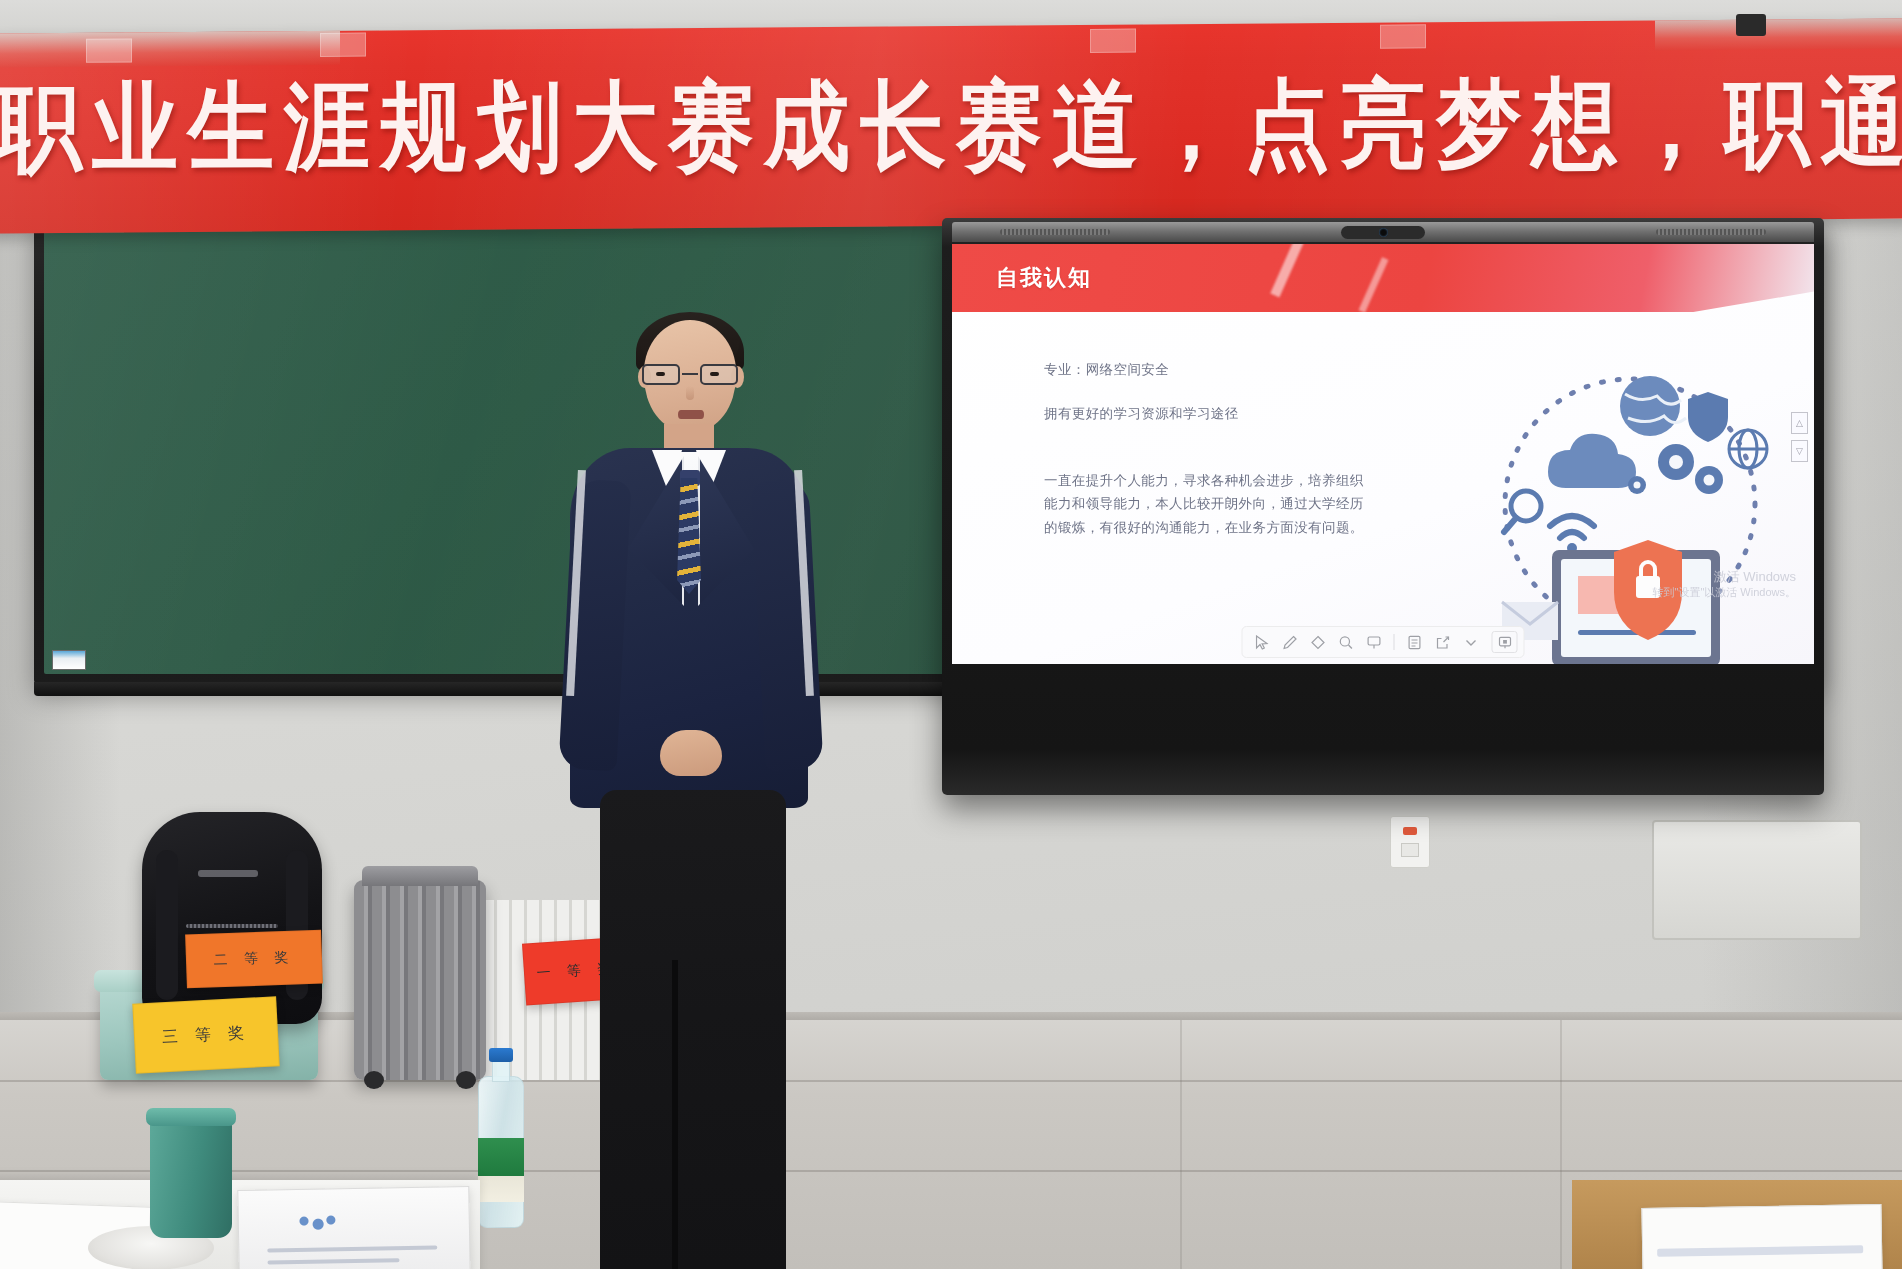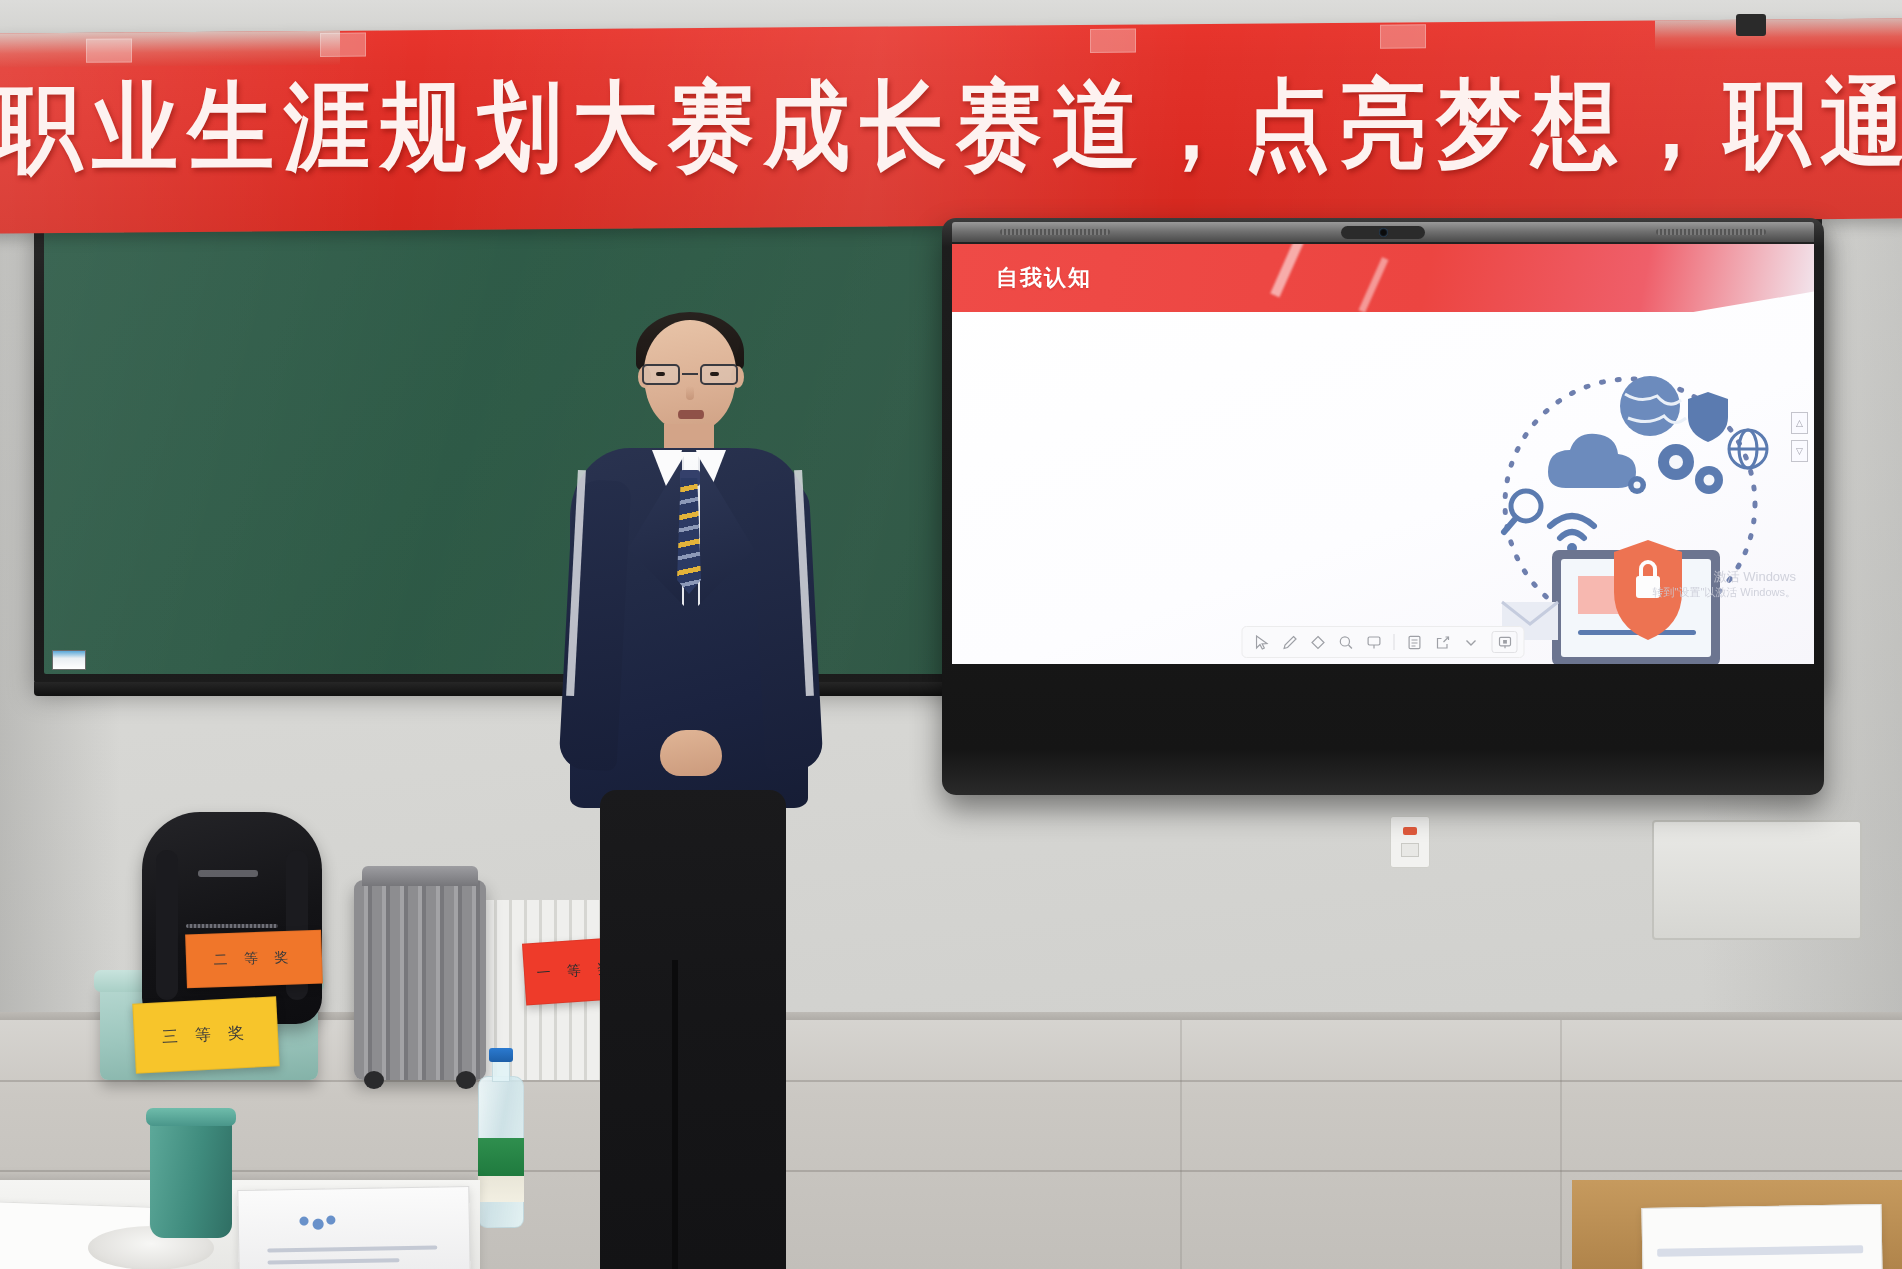--- a/index.html
+++ b/index.html
@@ -128,21 +128,21 @@
   .board-sticker {
     position:absolute; left:52px; top:650px; width:34px; height:20px;
     background: linear-gradient(180deg,#5aa7d8,#e9eef2 40%,#ffffff);
     border:1px solid #6a6a6a; z-index:11; font-size:4px; color:#333; overflow:hidden;
   }
 
   
   .screen-shell {
     position: absolute; left: 942px; top: 218px; width: 882px; height: 577px;
     background: linear-gradient(180deg,#3c3c3c 0%, #1d1d1d 5%, #151515 92%, #2a2a2a 100%);
-    border-radius: 14px;
+    border-radius: 5px;
     z-index: 20;
     box-shadow: 0 14px 30px rgba(0,0,0,.45);
     padding: 26px 10px 24px 10px;
   }
   .screen-topbar {
     position:absolute; left:10px; top:4px; width:862px; height:20px;
     background: linear-gradient(180deg,#9a9a9a,#6e6e6e 50%,#4a4a4a);
     border-radius:3px 3px 0 0;
     display:flex; align-items:center; justify-content:center;
   }
@@ -521,20 +521,25 @@
     <div class="screen-face">
       <div class="slide">
 
         <div class="slide-header">
           <div class="slide-header-sheen1"></div>
           <div class="slide-header-sheen2"></div>
           <div class="slide-title">自我认知</div>
         </div>
 
         <div class="slide-body">
+          <div class="slide-text">
+            <p>专业：网络空间安全</p>
+            <p>拥有更好的学习资源和学习途径</p>
+            <p class="para">一直在提升个人能力，寻求各种机会进步，培养组织能力和领导能力，本人比较开朗外向，通过大学经历的锻炼，有很好的沟通能力，在业务方面没有问题。</p>
+          </div>
 
           <div class="slide-graphic">
             <svg width="300" height="320" viewBox="0 0 300 320">
 
               <circle cx="150" cy="150" r="125" fill="none" stroke="#6e7fae" stroke-width="5" stroke-linecap="round" stroke-dasharray="2 14"></circle>
 
               <circle cx="170" cy="52" r="30" fill="#6c8bbd"></circle>
               <path d="M145 40 q16 10 32 2 q12 14 24 4 M148 64 q20 8 36 -2 q10 12 22 2" stroke="#eaf0f8" stroke-width="3" fill="none"></path>
 
               <path d="M228 38 l20 7 v18 q0 17 -20 25 q-20 -8 -20 -25 v-18 z" fill="#5b7bb0"></path>

